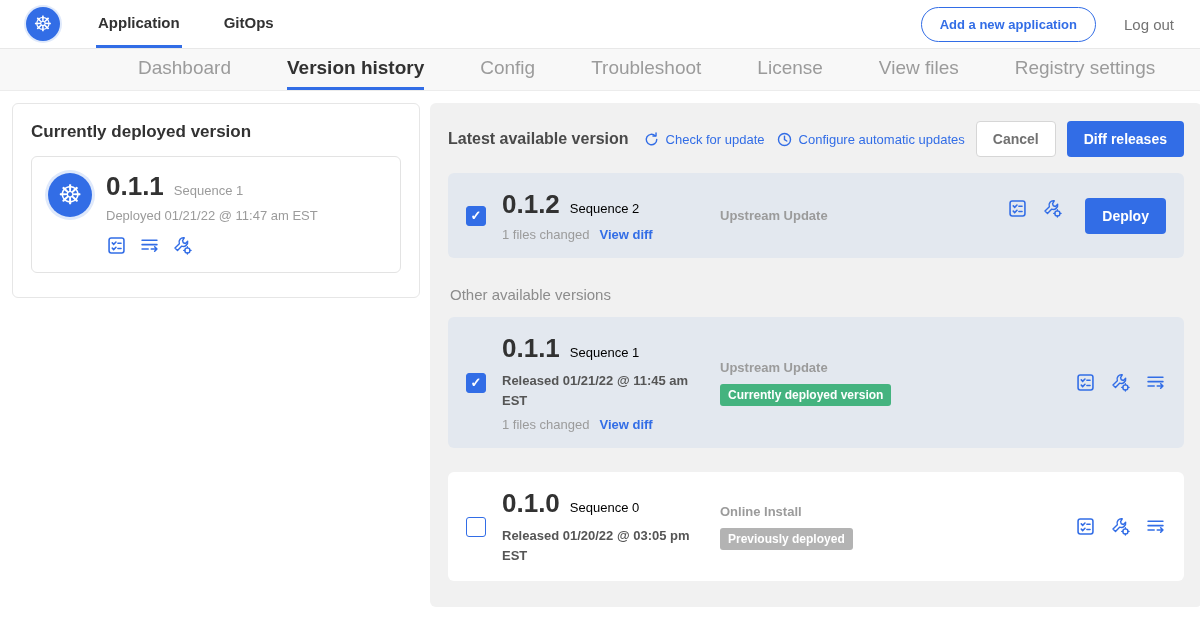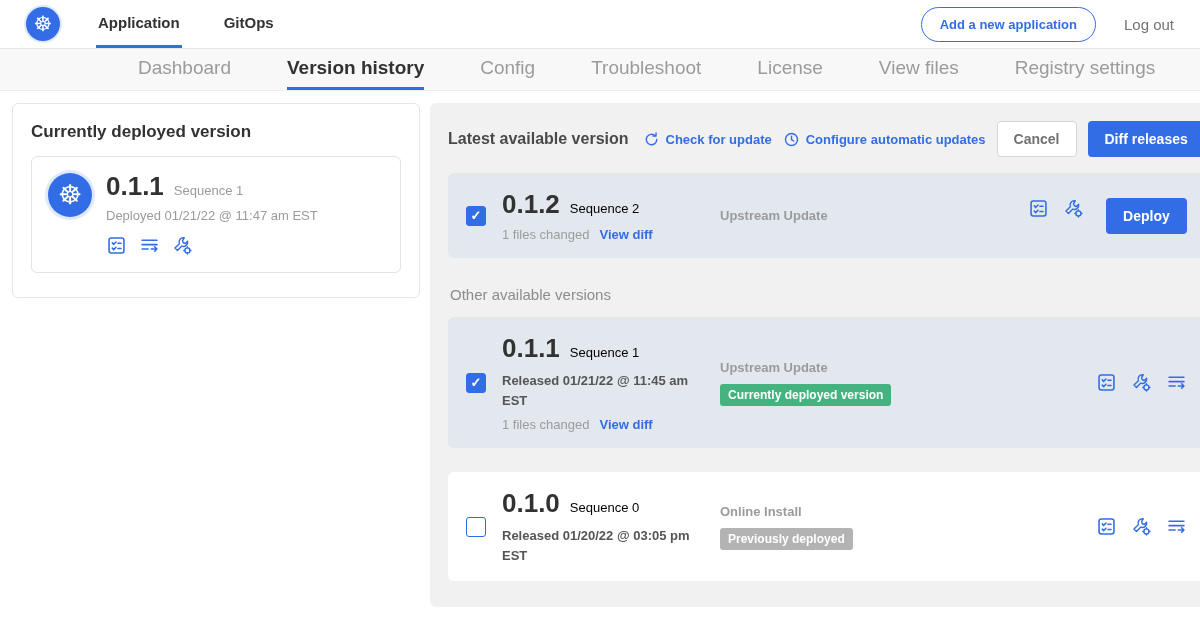--- a/index.html
+++ b/index.html
@@ -35,21 +35,21 @@
   .dver-icons { display: flex; gap: 12px; margin-top: 12px; }
 
   .icon-btn { cursor: pointer; display: inline-flex; }
   .icon-btn svg { width: 21px; height: 21px; color: #326de6; display: block; }
   .link-icon svg { width: 17px; height: 17px; color: #326de6; display: block; }
 
   
   .right-panel { flex: 1; background: #f1f1f1; border-radius: 6px; padding: 18px; min-height: 504px; }
   .panel-header { display: flex; align-items: center; gap: 11px; margin-bottom: 16px; white-space: nowrap; }
   .panel-title { font-size: 16px; font-weight: 700; color: #4a4a4a; margin-right: 3px; }
-  .link-action { display: flex; align-items: center; gap: 6px; color: #326de6; font-size: 13px; font-weight: 700; cursor: pointer; }
+  .link-action { display: flex; align-items: center; gap: 6px; color: #326de6; font-size: 13px; font-weight: 400; cursor: pointer; }
 
   .btn { border-radius: 4px; font-size: 14px; font-weight: 700; padding: 9px 16px; cursor: pointer; border: 1px solid transparent; font-family: inherit; }
   .btn-cancel { background: #fff; border-color: #d6d6d6; color: #717171; margin-left: auto; }
   .btn-primary { background: #326de6; color: #fff; }
   .btn-outline { background: #fff; border-color: #326de6; color: #326de6; }
 
   .version-row { border-radius: 6px; padding: 16px 18px; display: flex; align-items: center; background: #fff; }
   .version-row.highlight { background: #e3e8ef; }
   .version-row.last { margin-top: 24px; }
   .vcheck { width: 20px; height: 20px; border-radius: 3px; border: 1.5px solid #326de6; background: #fff; margin-right: 16px; flex: none; display: flex; align-items: center; justify-content: center; cursor: pointer; }

